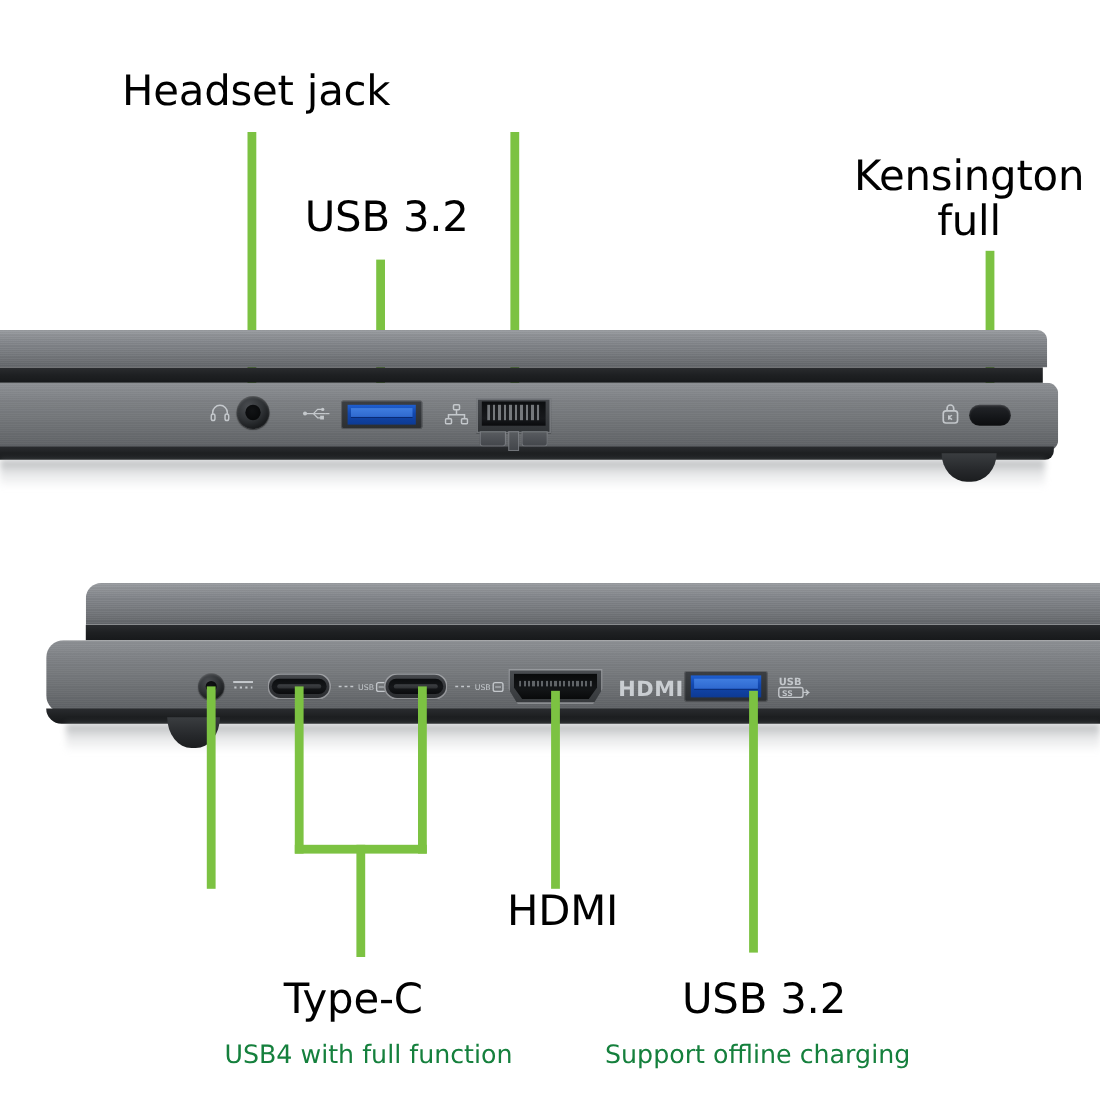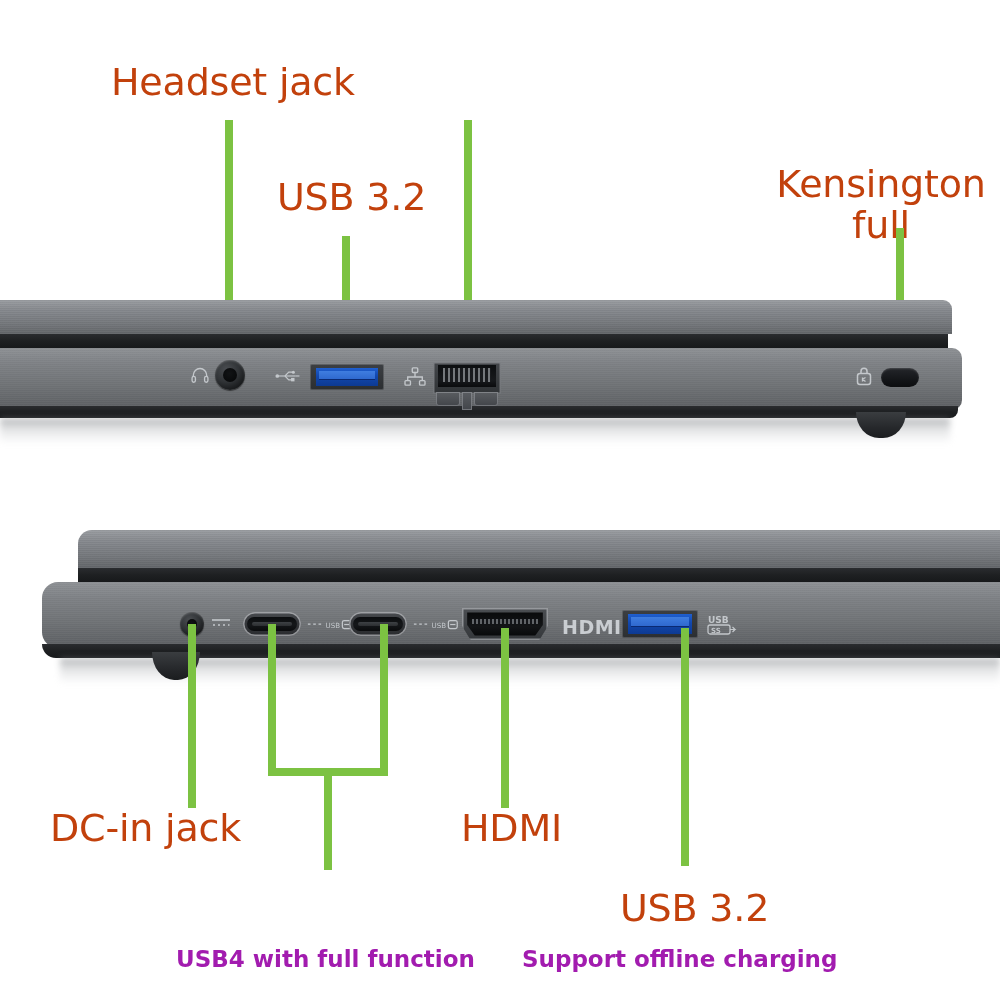--- a/index.html
+++ b/index.html
@@ -19,30 +19,31 @@
   }
 
   
   .label {
     position: absolute;
     font-size: 38px;
     font-weight: 400;
     line-height: 1.08;
     letter-spacing: -0.2px;
     white-space: nowrap;
-    color: #c2410c;
-  }
-  .label.two-line { white-space: normal; text-align: center; margin-top: 24px; }
+    color: #000000;
+  }
+  .label.two-line { white-space: normal; text-align: center; }
   .sublabel {
     position: absolute;
     font-size: 23px;
-    font-weight: 700;
+    font-weight: 400;
     line-height: 1.1;
     white-space: nowrap;
-    color: #a21caf;
+    color: #15803d;
+    margin-left: 28px;
   }
 
   
   .leader {
     position: absolute;
     background: #7cc242;
   }
   .bracket {
     position: absolute;
   }
@@ -392,22 +393,22 @@
     <div class="bar-left" style="left:0px;   top:0px;   width:8px;   height:152px;"></div>
     <div class="bar-right" style="left:112px; top:0px;   width:8px;   height:152px;"></div>
     <div class="bar-bottom" style="left:0px;   top:144px; width:120px; height:8px;"></div>
     <div class="stem" style="left:56px;  top:144px; width:8px;   height:102px;"></div>
   </div>
 
   <div class="leader" style="left:501px; top:628px; width:8px; height:180px;"></div>
 
   <div class="leader" style="left:681px; top:628px; width:8px; height:238px;"></div>
 
-  <div class="label" style="left:50px; top:808px;">DC-in jack</div>
-
+
+  <div class="label" style="left:258px; top:888px;">Type-C</div>
   <div class="sublabel" style="left:176px; top:947px;">USB4 with full function</div>
 
   <div class="label" style="left:461px; top:808px;">HDMI</div>
 
   <div class="label" style="left:620px; top:888px;">USB 3.2</div>
   <div class="sublabel" style="left:522px; top:947px;text-align:center;">Support offline charging</div>
 
 </div>
 
 </body></html>

